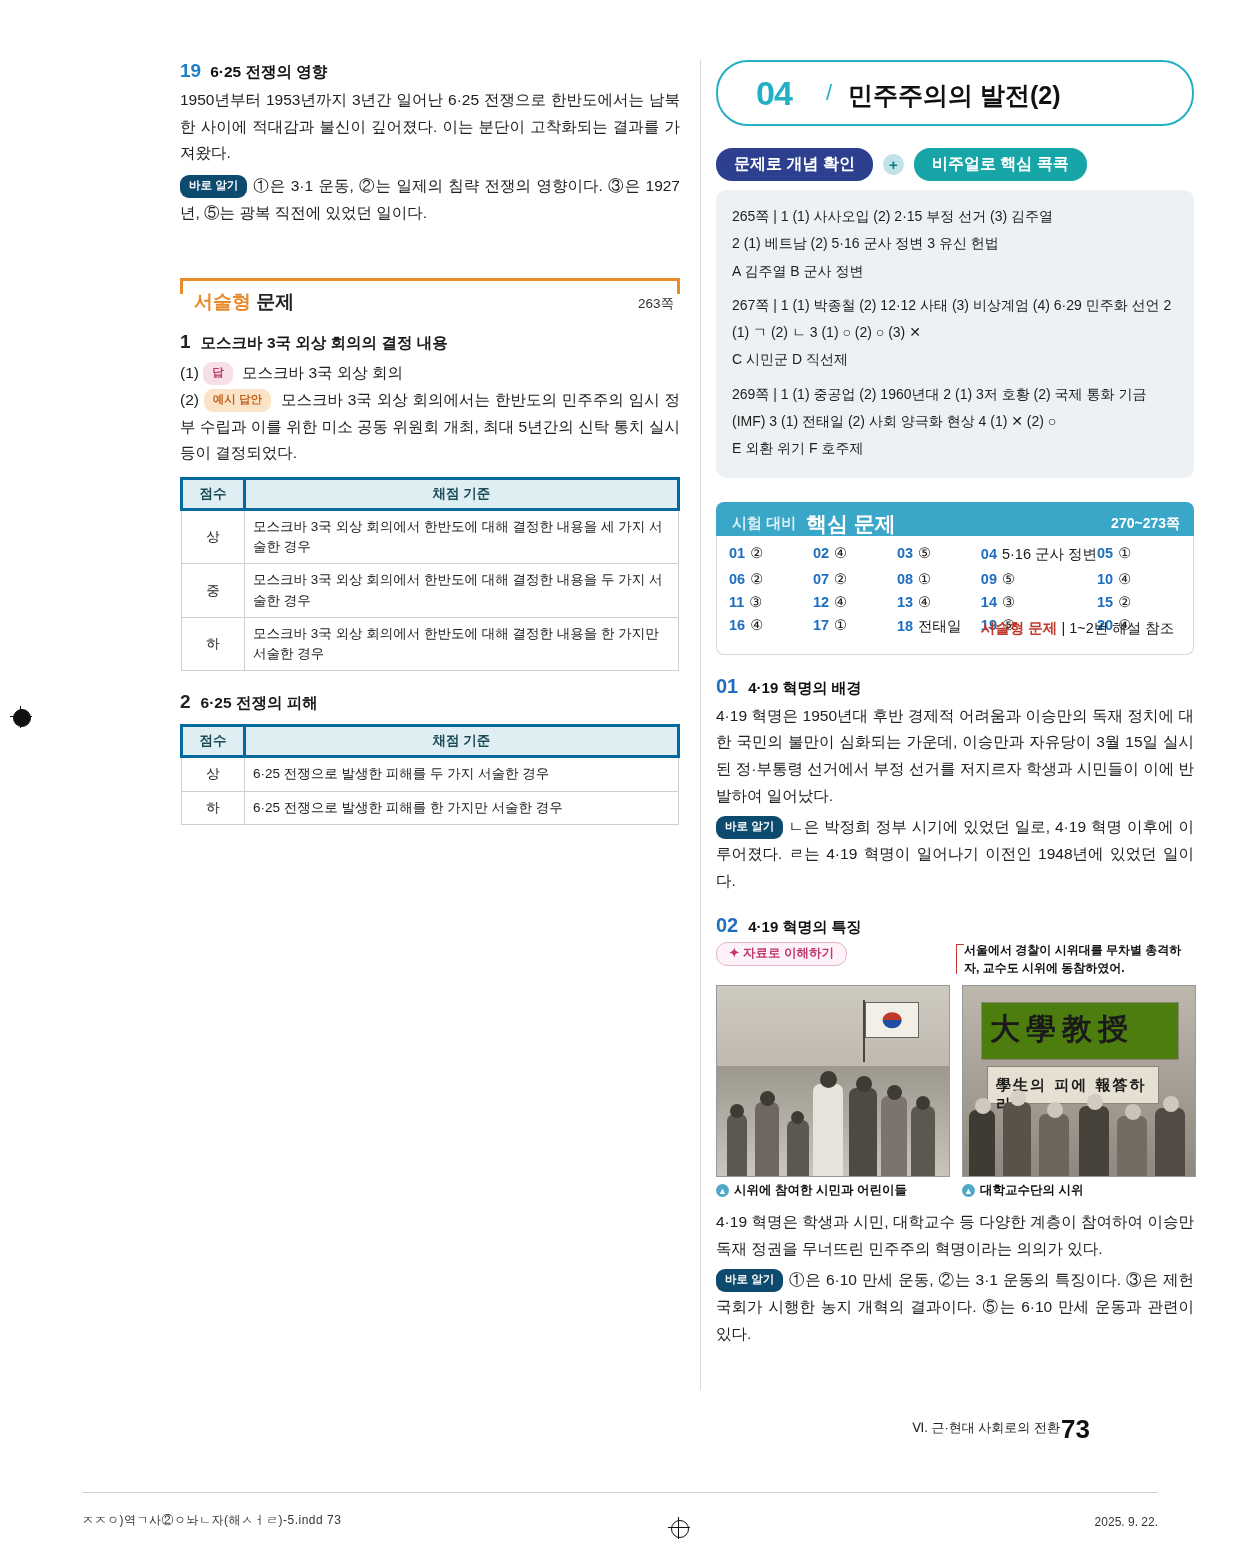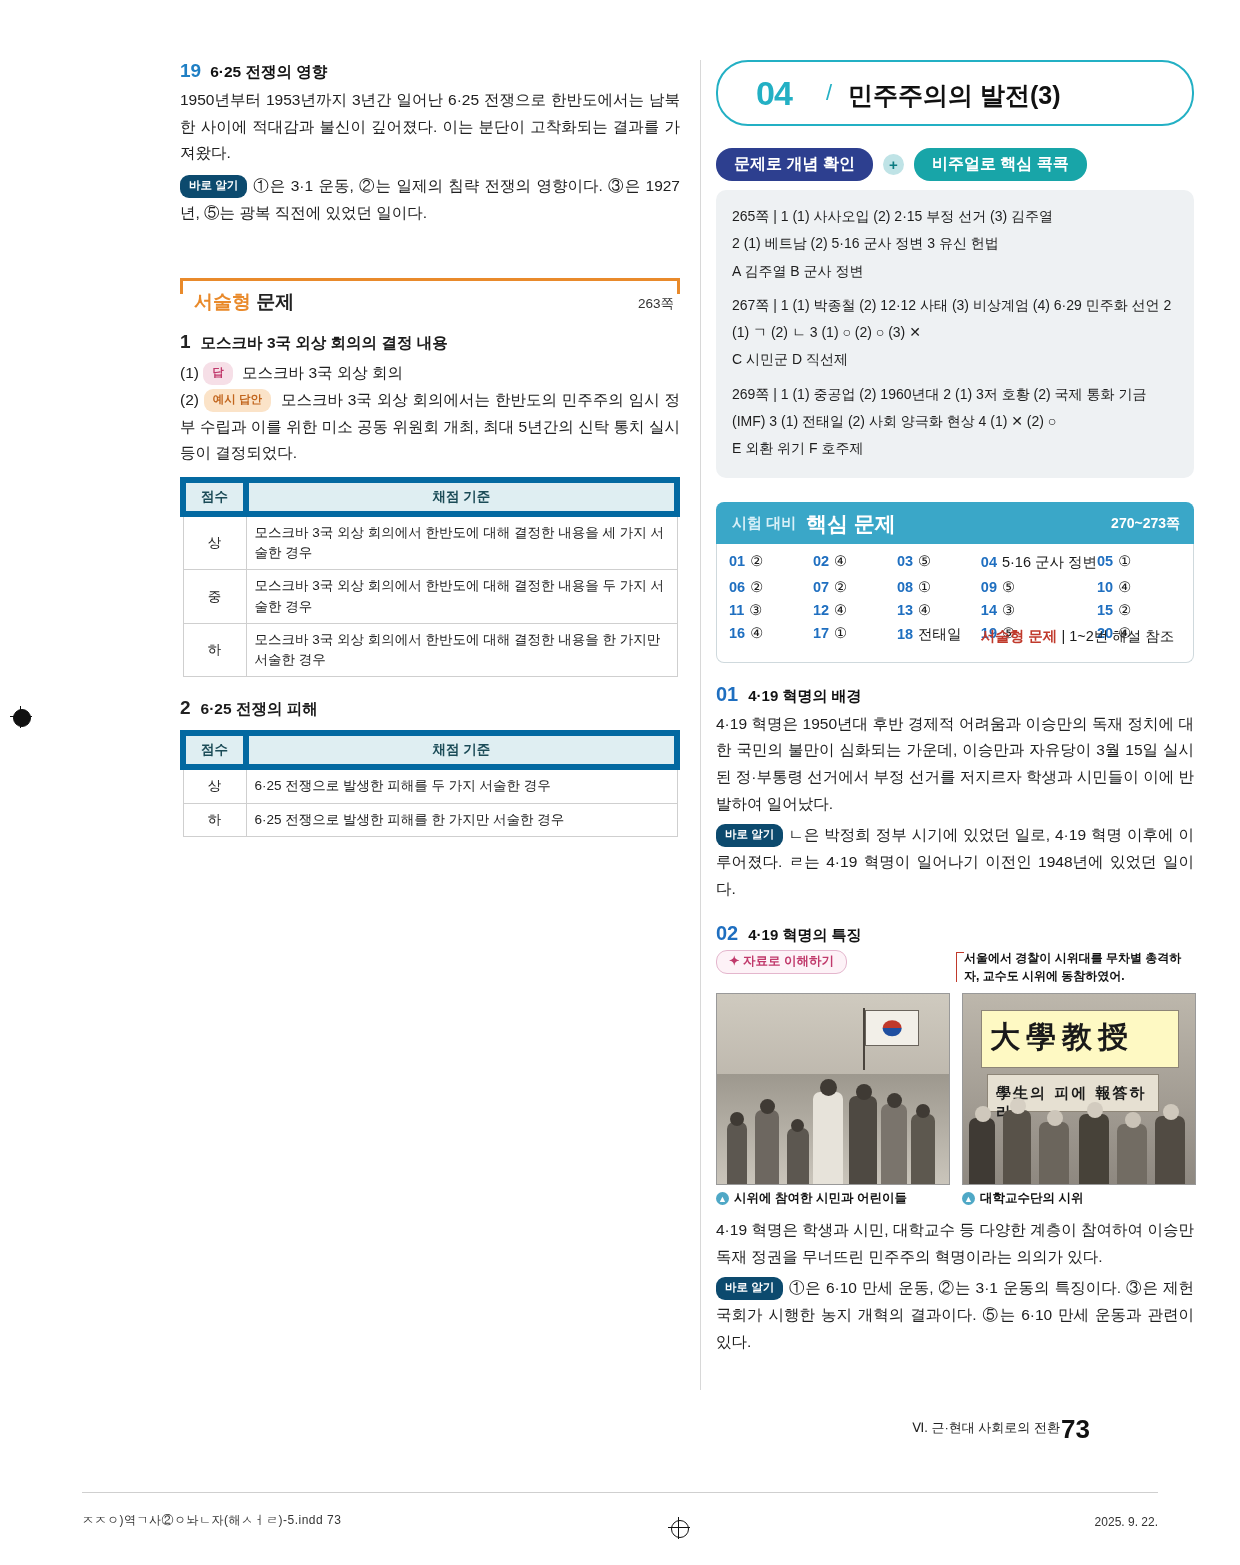--- a/index.html
+++ b/index.html
@@ -48,21 +48,21 @@
   .seosul-title span.b{color:#222;font-weight:bold;}
   .seosul-page{position:absolute;right:6px;top:14px;font-size:13.5px;color:#333;}
 
   .q-head{display:flex;align-items:baseline;gap:10px;margin:10px 0 6px;}
   .q-no{font-size:19px;font-weight:bold;color:#222;}
   .q-title{font-size:15.5px;font-weight:bold;}
 
   
   table.grade{width:100%;border-collapse:collapse;margin:10px 0 4px;font-size:13.5px;}
   table.grade th{
-    background:#dfeef2;border:6px solid #0369a1;font-weight:bold;padding:5px 4px;color:#1b4b57;
+    background:#dfeef2;border:3px solid #0369a1;font-weight:bold;padding:5px 4px;color:#1b4b57;
   }
   table.grade td{border:1px solid #cfcfcf;padding:6px 8px;line-height:1.5;color:#222;}
   table.grade td.lvl{width:46px;text-align:center;background:#fff;}
   table.grade th.c1{width:46px;}
 
   
   .chapter{
     border:2.5px solid #23b0c4;border-radius:32px;height:62px;position:relative;
     background:#fff;
   }
@@ -83,21 +83,21 @@
     font-size:15px;font-weight:bold;display:flex;align-items:center;justify-content:center;
   }
   .ans-box{
     margin-top:9px;background:#eef1f3;border-radius:10px;padding:13px 16px 15px;
     font-size:14px;line-height:1.95;color:#1d1d1d;
   }
   .ans-line{margin-bottom:0;}
 
   
   .hx-head{
-    margin-top:24px;background:#3aa7c8;border-radius:8px 8px 0 0;height:42px;position:relative;
+    margin-top:24px;background:#3aa7c8;border-radius:8px 8px 0 0;height:34px;position:relative;
   }
   .hx-l1{position:absolute;left:16px;top:12px;font-size:15px;font-weight:bold;color:#d8f0f8;}
   .hx-l2{position:absolute;left:90px;top:8px;font-size:21px;font-weight:bold;color:#fff;}
   .hx-pg{position:absolute;right:14px;top:13px;font-size:14px;font-weight:bold;color:#fff;}
   .hx-body{border:1px solid #cfd9dd;border-top:none;border-radius:0 0 8px 8px;padding:9px 12px 11px;}
   .hx-grid{display:grid;grid-template-columns:repeat(5,1fr);row-gap:7px;font-size:14.5px;}
   .hx-cell{white-space:nowrap;}
   .hx-cell b{color:#1f6fc0;font-weight:bold;margin-right:5px;}
   .hx-cell .ss{color:#c0392b;font-weight:bold;}
   .hx-span2{grid-column:span 2;}
@@ -149,21 +149,21 @@
   
   .sky{position:absolute;inset:0;background:linear-gradient(#cfcabf,#a9a298);}
   .road{position:absolute;left:0;right:0;bottom:0;height:58%;background:linear-gradient(#9d988e,#cac5bb);}
   .crowd{position:absolute;left:0;right:0;bottom:0;height:62%;}
   .fig{position:absolute;bottom:0;background:#5c5750;border-radius:7px 7px 0 0;}
   .fig.head{border-radius:50%;background:#3f3a34;}
   .flagpole{position:absolute;width:2px;background:#4a443d;}
   .flag{position:absolute;background:#f2efe8;border:1px solid #6a645c;}
   .flag .circ{position:absolute;left:50%;top:50%;transform:translate(-50%,-50%);width:36%;height:46%;border-radius:50%;
     background:linear-gradient(180deg,#c0392b 0 50%,#1f4fa0 50% 100%);}
-  .banner{position:absolute;background:#fef9c3;border:1px solid #8d8577;}
+  .banner{position:absolute;background:#4d7c0f;border:1px solid #8d8577;}
   .bn-text{position:absolute;font-family:"DejaVu Serif",serif;color:#1a1a1a;font-weight:bold;}
 </style>
 </head>
 <body>
 
 <div class="page">
 
   <div class="vrule"></div>
 
   <div class="col-left">
@@ -254,21 +254,21 @@
         </table>
       </div>
     </div>
   </div>
 
   <div class="col-right">
 
     <div class="chapter">
       <span class="ch-num">04</span>
       <span class="ch-slash">/</span>
-      <span class="ch-title">민주주의의 발전(3)</span>
+      <span class="ch-title">민주주의의 발전(2)</span>
     </div>
 
     <div class="pill-row">
       <div class="pill pill-a">
         <span>문제로</span>
         <span class="w">개념 확인</span>
       </div>
       <div class="plus">+</div>
       <div class="pill pill-b">
         <span>비주얼로</span>

